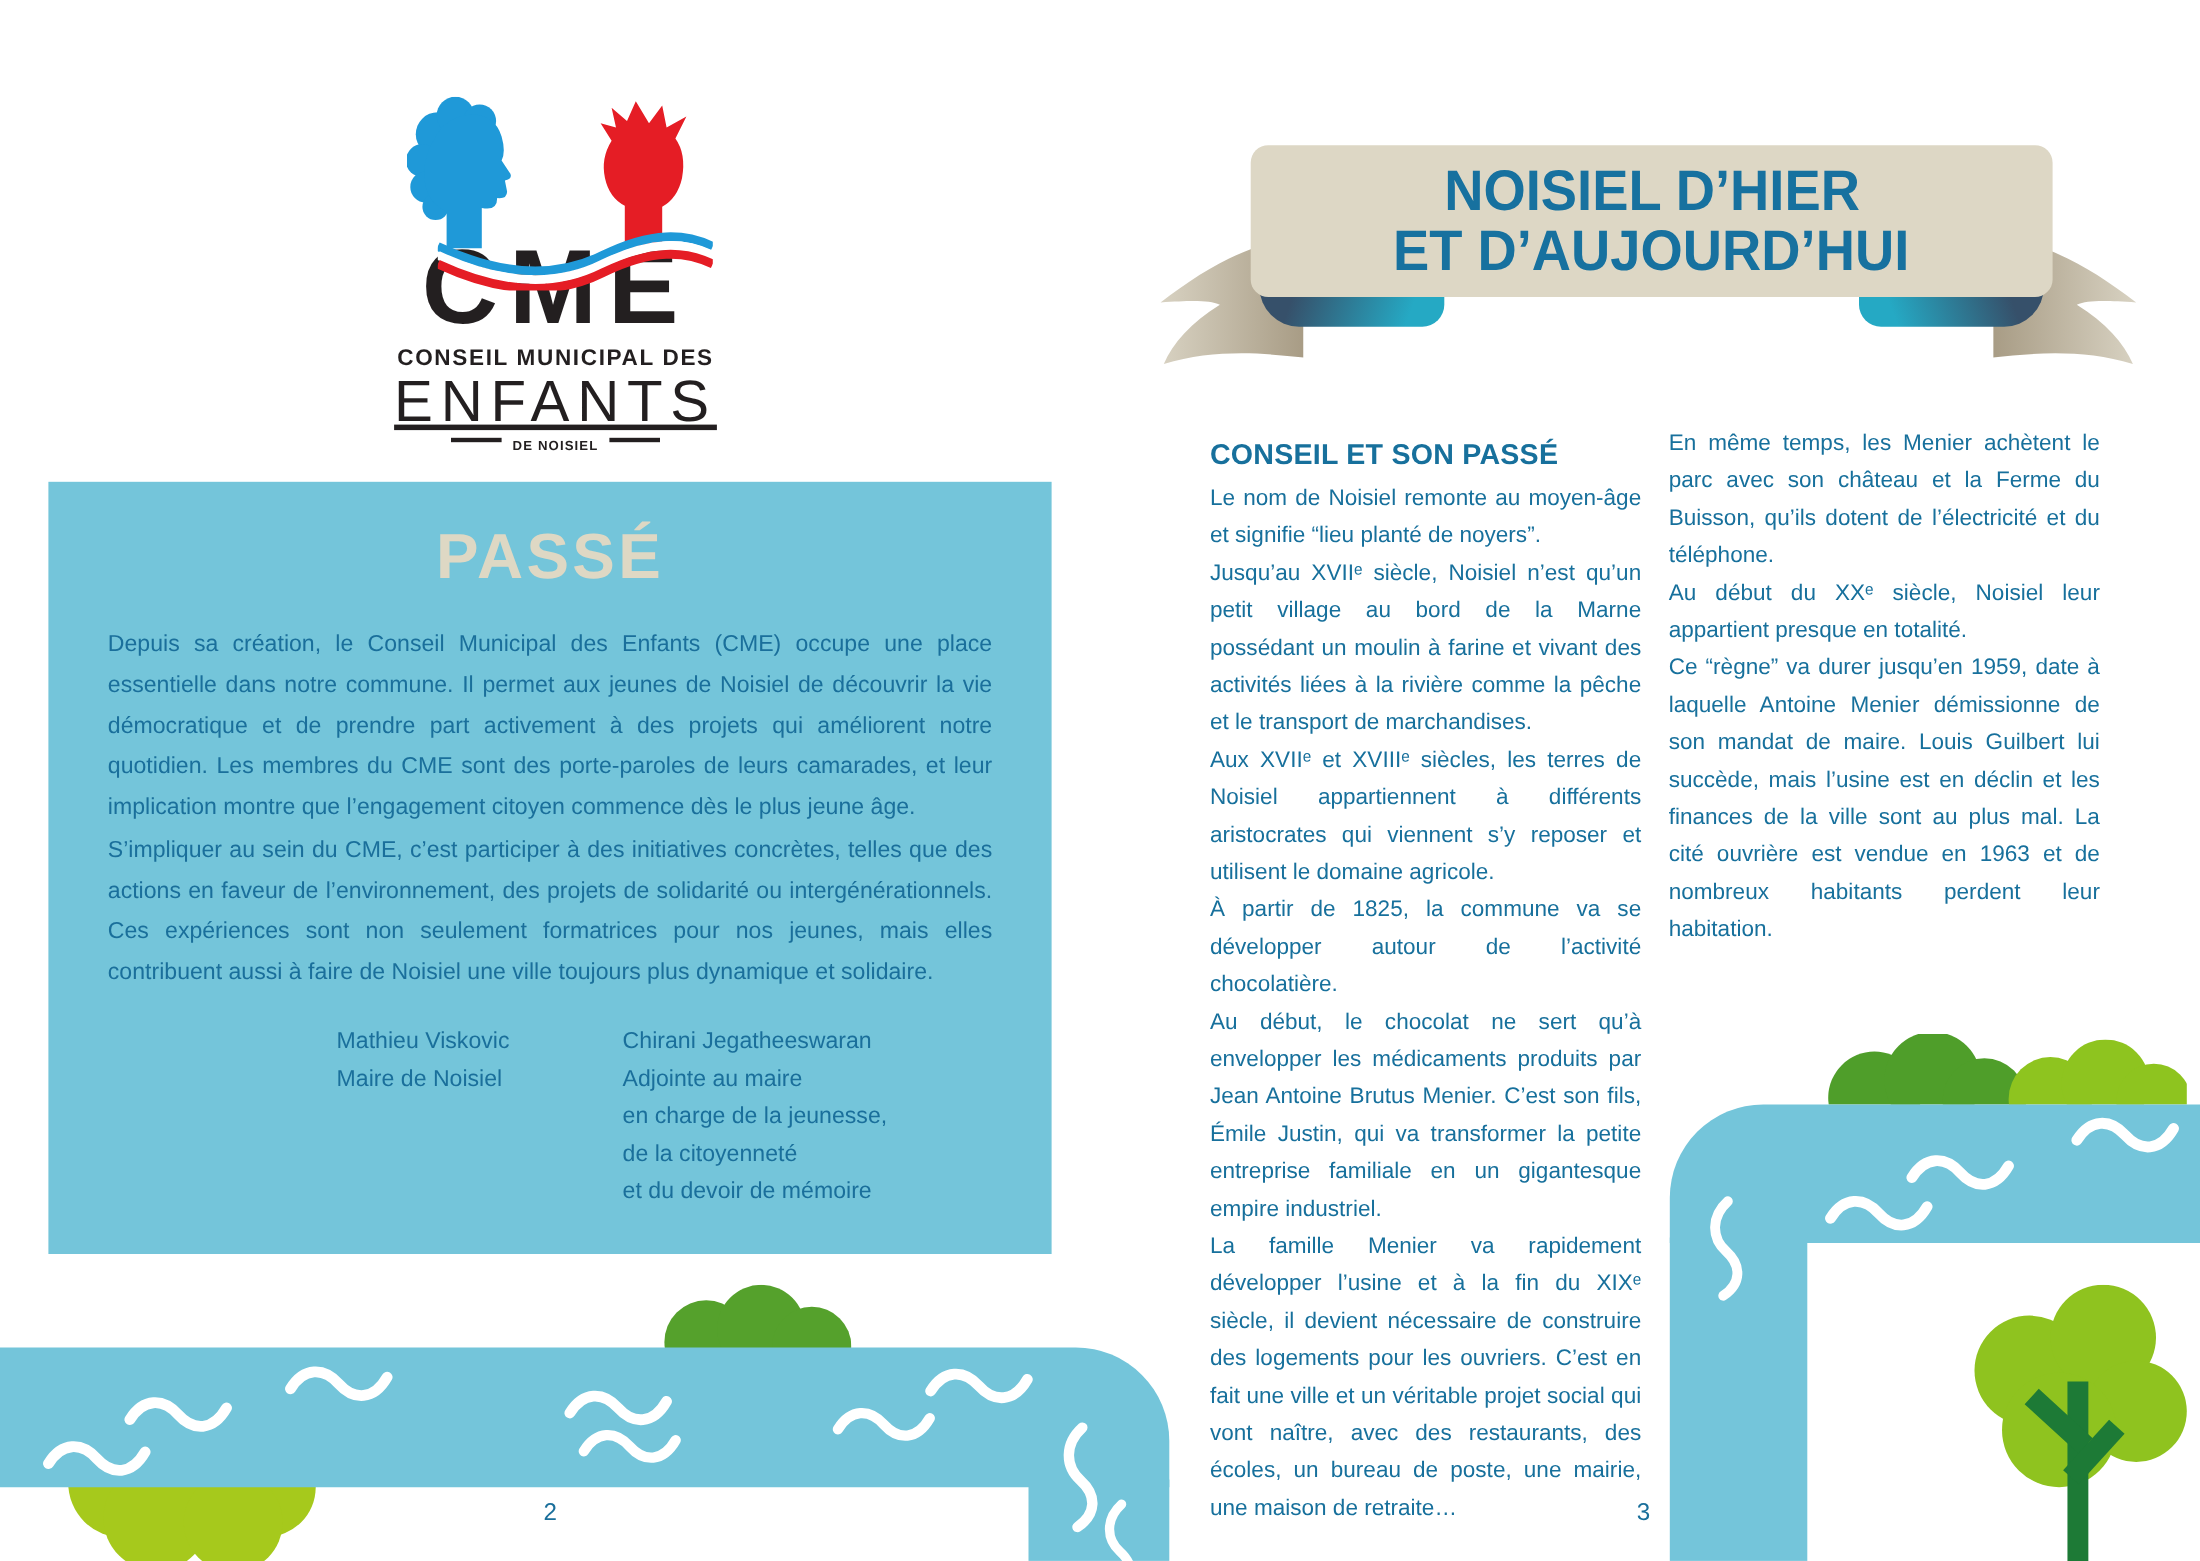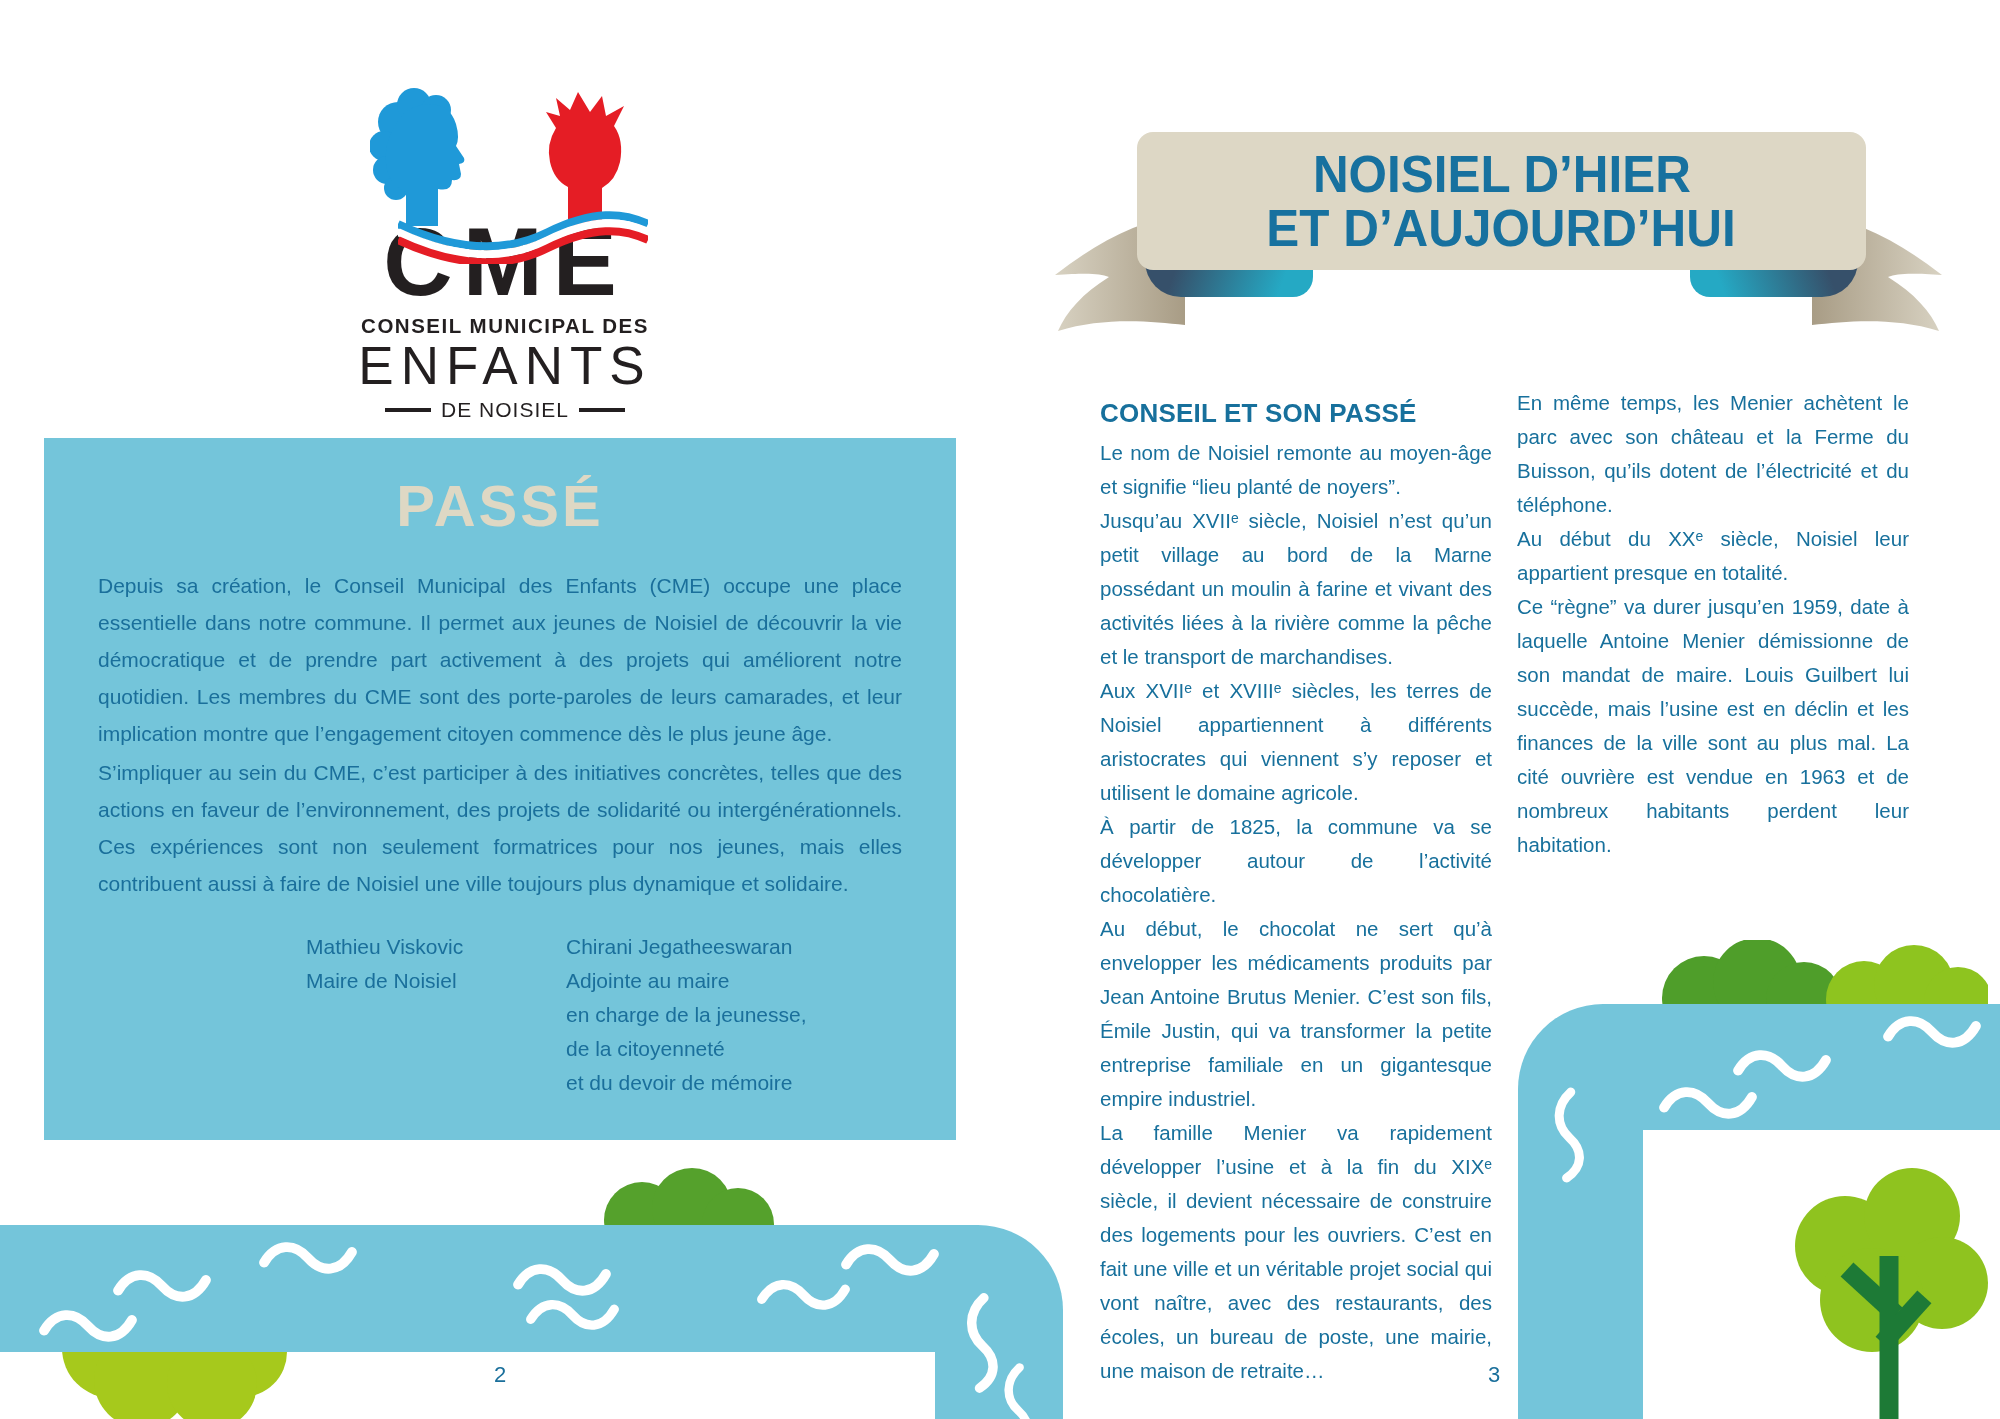--- a/index.html
+++ b/index.html
@@ -6,22 +6,22 @@
   body{font-family:"Liberation Sans",sans-serif;background:#ffffff;}
   .canvas{position:relative;width:2000px;height:1419px;overflow:hidden;background:#ffffff;}
   .abs{position:absolute;}
 
   
   .logo{left:340px;top:88px;width:330px;text-align:center;z-index:5;}
   .logo-heads{position:relative;width:270px;height:138px;margin:0 auto;}
   .cme-word{position:relative;margin-top:-12px;font-size:96px;font-weight:bold;letter-spacing:10px;color:#231f20;line-height:1;z-index:1;}
   .logo-wave{position:absolute;left:28px;top:118px;z-index:2;}
   .logo-sub1{margin-top:4px;font-size:20.5px;font-weight:bold;letter-spacing:1.5px;color:#231f20;}
-  .logo-sub2{margin-top:1px;font-size:53px;font-weight:400;letter-spacing:7px;color:#231f20;line-height:1;font-family:"Liberation Sans",sans-serif;}
-  .logo-sub3{margin-top:6px;display:flex;align-items:center;justify-content:center;gap:10px;font-size:21px;font-weight:normal;letter-spacing:1px;color:#231f20;}
+  .logo-sub2{margin-top:1px;font-size:53px;font-weight:400;letter-spacing:7px;color:#231f20;line-height:1;font-family:"Liberation Sans",sans-serif;text-decoration:underline;}
+  .logo-sub3{margin-top:6px;display:flex;justify-content:center;gap:10px;font-size:12px;font-weight:bold;letter-spacing:1px;color:#231f20;}
   .logo-dash{width:46px;height:4px;background:#231f20;}
 
   
   .edito-box{left:44px;top:438px;width:912px;height:702px;background:#74c5da;z-index:3;}
   .edito-title{margin-top:34px;text-align:center;font-size:58px;font-weight:bold;letter-spacing:3px;color:#ded8c4;}
   .edito-text{margin:28px 54px 0 54px;color:#1a6f9b;font-size:21px;line-height:37px;text-align:justify;}
   .edito-text p{margin:0 0 2px 0;}
   .signatures{position:absolute;left:0;top:492px;width:100%;}
   .sig{position:absolute;color:#1a6f9b;font-size:21px;line-height:34px;}
   .sig-left{left:262px;}

